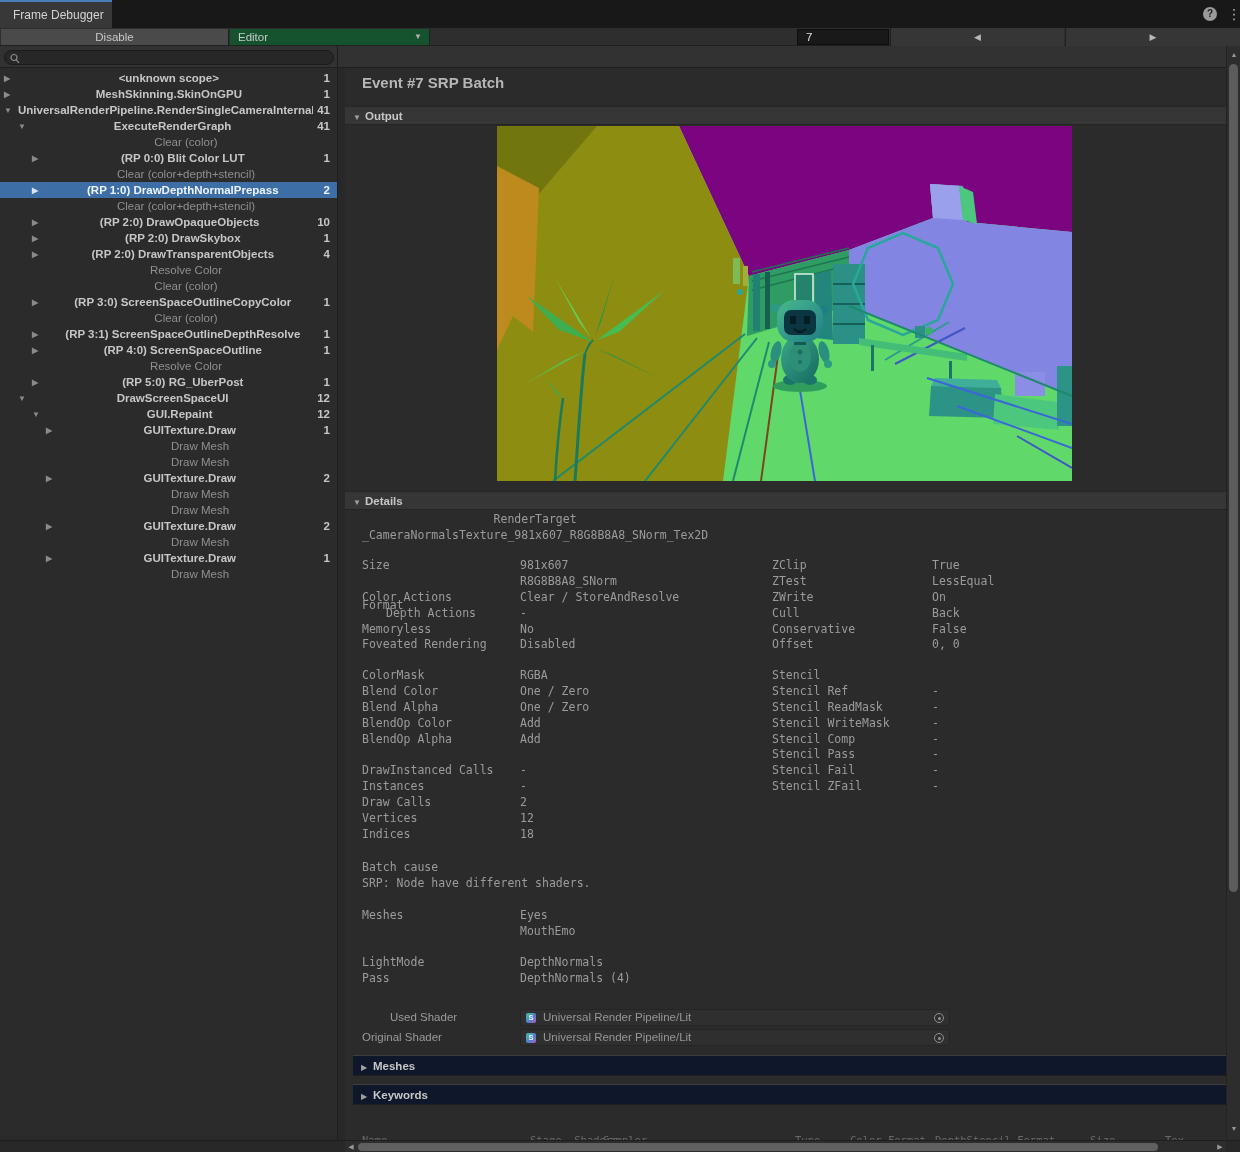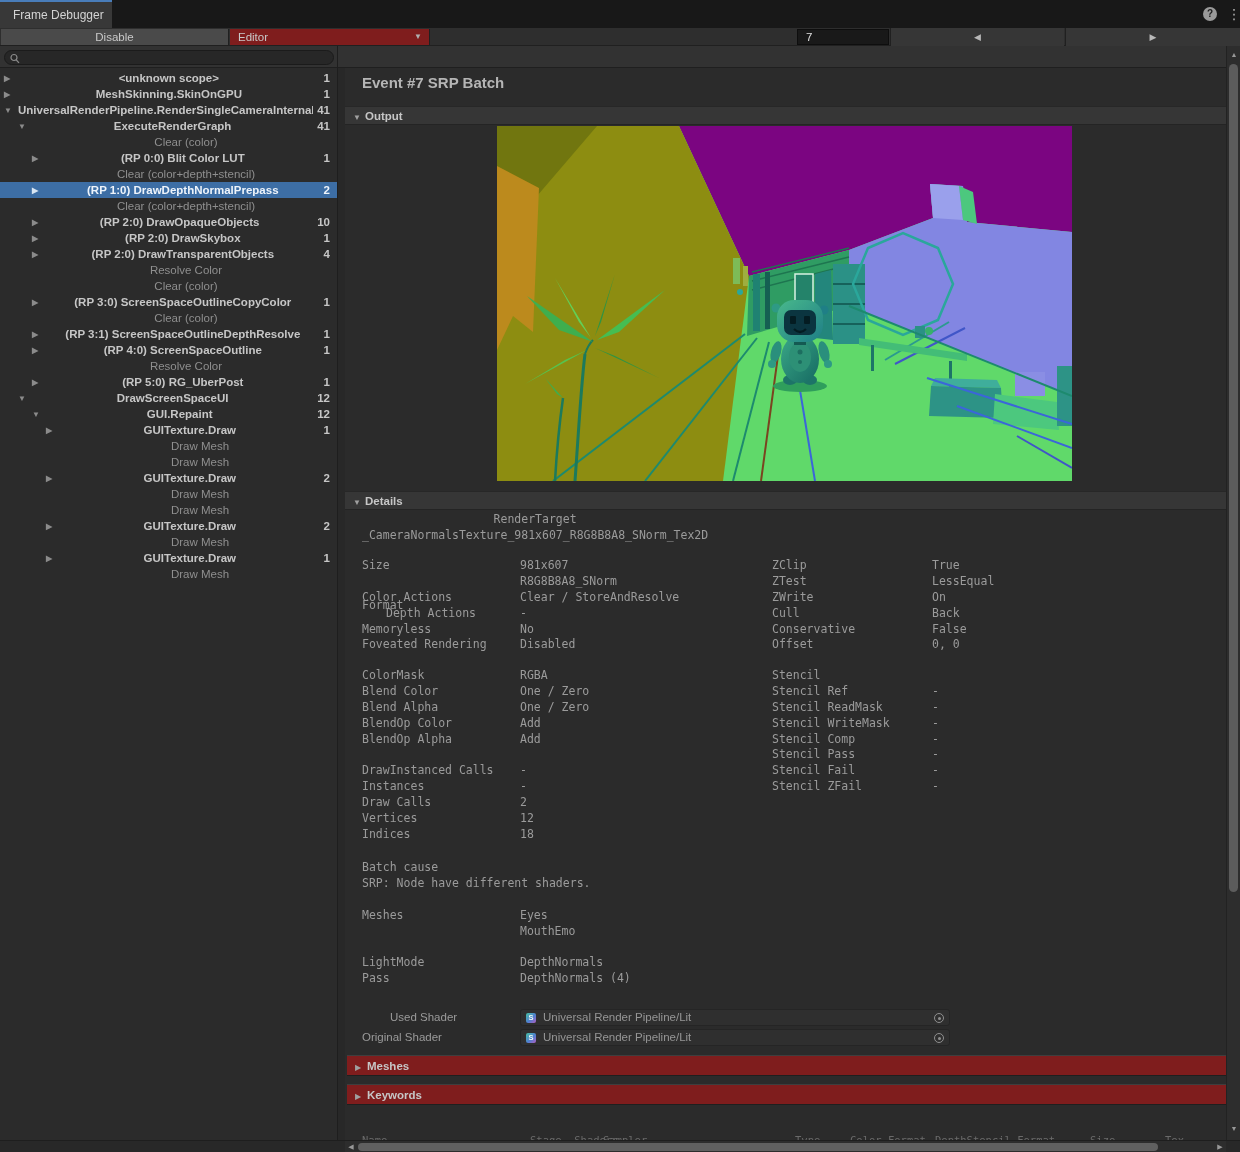--- a/index.html
+++ b/index.html
@@ -16,21 +16,21 @@
               background:#9a9a9a; color:#1e1e1e; font-size:10px; font-weight:bold; text-align:center;
               line-height:14px; }
   .tab-menu { position:absolute; left:1227px; top:5px; color:#b0b0b0; font-size:14px; line-height:18px; }
 
   
   .toolbar { position:absolute; left:0; top:28px; width:1240px; height:18px; background:#2e2e2e;
              border-bottom:1px solid #202020; }
   .btn-disable { position:absolute; left:1px; top:1px; width:228px; height:16px; background:#4a4a4a;
                  color:#c9c9c9; font-size:11.5px; text-align:center; line-height:16px;
                  border-right:1px solid #202020; }
-  .dd-editor { position:absolute; left:230px; top:1px; width:200px; height:16px; background:#7f1d1d;
+  .dd-editor { position:absolute; left:230px; top:1px; width:200px; height:16px; background:#14532d;
                color:#c9c9c9; font-size:11.5px; line-height:16px; padding-left:8px;
                border-right:1px solid #202020; }
   .dd-caret { position:absolute; right:7px; top:0; font-size:8px; color:#b0b0b0; line-height:16px; }
   .ev-slider-track { position:absolute; left:436px; top:36px; width:357px; height:2px; background:#5c5c5c; }
   .ev-slider-handle { position:absolute; left:462px; top:32px; width:10px; height:10px; border-radius:50%;
                       background:#adadad; }
   .ev-field { position:absolute; left:797px; top:1px; width:92px; height:16px; background:#191919;
               border:1px solid #0e0e0e; color:#e2e2e2; font-size:11.5px; line-height:14px; padding-left:8px; }
   .nav-prev { position:absolute; left:890px; top:0; width:174px; height:18px; background:#363636;
               border-left:1px solid #202020; color:#b8b8b8; font-size:9px; text-align:center; line-height:18px; }
@@ -93,21 +93,21 @@
                border:1px solid #252525; border-radius:3px; color:#969696; font-size:11.5px;
                line-height:15px; padding-left:22px; }
   .obj-icon { position:absolute; left:5px; top:3px; width:10px; height:10px; border-radius:2px;
               background:linear-gradient(135deg,#46c0a0 0%,#4f7fd0 55%,#b05fc0 100%);
               color:#eafaf4; font-size:7.5px; font-weight:bold; text-align:center; line-height:10px; }
   .obj-picker { position:absolute; right:5px; top:3px; width:10px; height:10px; border:1px solid #8f8f8f;
                 border-radius:50%; }
   .obj-picker::after { content:""; position:absolute; left:2.5px; top:2.5px; width:3px; height:3px;
                        border-radius:50%; background:#8f8f8f; }
 
-  .band { position:absolute; left:2px; width:881px; height:21px; background:#7f1d1d;
+  .band { position:absolute; left:8px; width:881px; height:21px; background:#0f172a;
           border-top:1px solid #3e3e3e; border-bottom:1px solid #1f1f1f;
           color:#c6c6c6; font-size:11.5px; font-weight:bold; line-height:20px; }
   .band .farrow { display:inline-block; width:12px; margin-left:8px; font-size:8px; color:#a0a0a0; font-weight:normal; }
   .tex-header { position:absolute; left:0; top:1066px; width:881px; height:6px; overflow:hidden; color:#6a6a6a; }
   .tex-header span { position:absolute; top:0; font-size:10.5px; }
 
   
   .vscroll { position:absolute; left:1226px; top:46px; width:14px; height:1094px; background:#2d2d2d;
              border-left:1px solid #222222; }
   .vs-up, .vs-down { position:absolute; left:0; width:14px; height:14px; color:#989898; font-size:7px;

